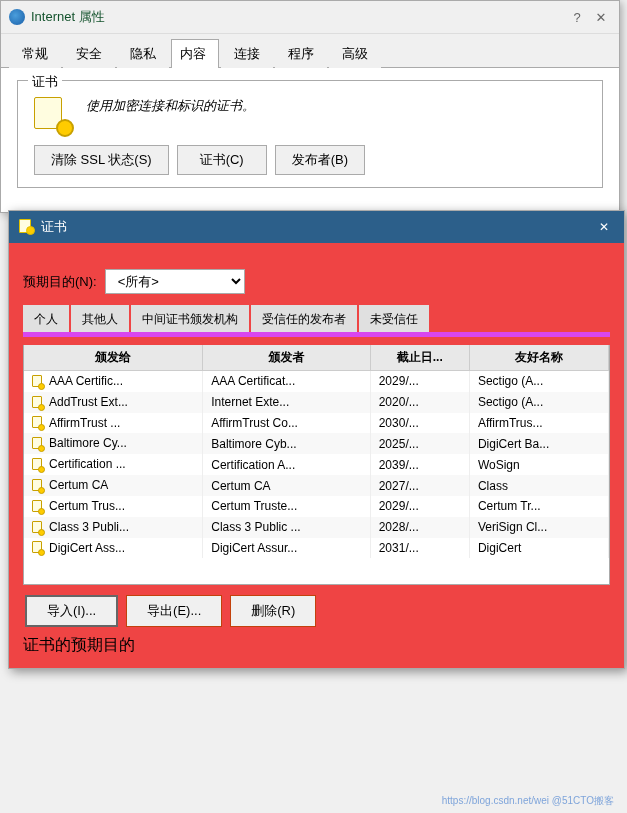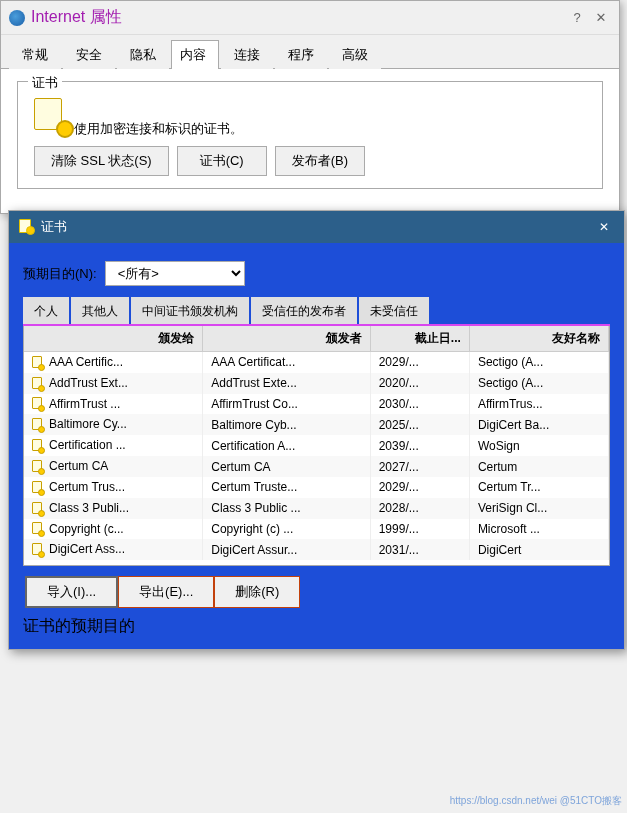--- a/index.html
+++ b/index.html
@@ -38,22 +38,22 @@
     }
 
     .ie-title-icon {
       width: 16px; height: 16px;
       background: radial-gradient(circle at 40% 40%, #4a9edc, #1a5fa8);
       border-radius: 50%;
       display: inline-block;
     }
 
     .ie-title-text {
-      font-size: 16px;
-      color: #a21caf;
+      font-size: 13px;
+      color: #14532d;
     }
 
     .ie-title-controls {
       display: flex;
       gap: 4px;
     }
 
     .ie-title-btn {
       width: 20px; height: 20px;
       background: none;
@@ -113,22 +113,24 @@
       position: absolute;
       top: -8px;
       left: 10px;
       background: #fff;
       padding: 0 4px;
       font-size: 13px;
     }
 
     .cert-desc-row {
       display: flex;
-      align-items: flex-end;
+      align-items: flex-start;
+      gap: 12px;
       padding-top: 4px;
+      font-style: italic;
     }
 
     .cert-icon {
       width: 40px;
       height: 40px;
       position: relative;
       flex-shrink: 0;
     }
 
     .cert-icon-scroll {
@@ -238,22 +240,22 @@
       cursor: pointer;
       font-size: 12px;
       color: #fff;
       display: flex;
       align-items: center;
       justify-content: center;
     }
 
     
     .cert-inner {
-      background: #1d4ed8;
-      padding: 18px 14px 12px;
+      background: #ef4444;
+      padding: 26px 14px 12px;
     }
 
     .cert-purpose-row {
       display: flex;
       align-items: center;
       gap: 8px;
       margin-bottom: 10px;
     }
 
     .cert-purpose-label {
@@ -266,22 +268,22 @@
       font-size: 13px;
       background: #fff;
       border: 1px solid #aaa;
       min-width: 140px;
       cursor: pointer;
     }
 
     
     .cert-tabs {
       display: flex;
-      border-bottom: 2px solid #d946ef;
-      margin-bottom: 0;
+      border-bottom: 5px solid #d946ef;
+      margin-bottom: 8px;
       overflow: hidden;
     }
 
     .cert-tab {
       padding: 5px 10px;
       font-size: 12px;
       cursor: pointer;
       border: 1px solid transparent;
       border-bottom: none;
       background: #e0e0e0;
@@ -309,21 +311,21 @@
     .cert-table {
       width: 100%;
       border-collapse: collapse;
     }
 
     .cert-table thead tr {
       background: #e8e8e8;
     }
 
     .cert-table th {
-      text-align: right;
+      text-align: center;
       padding: 4px 8px;
       font-size: 12px;
       font-weight: 600;
       border-right: 1px solid #ccc;
       border-bottom: 1px solid #ccc;
       cursor: pointer;
     }
 
     .cert-table td {
       padding: 3px 8px;
@@ -360,20 +362,21 @@
       border: 1px solid #c8a000;
       border-radius: 50%;
       display: inline-block;
       vertical-align: bottom;
       margin-left: -4px;
     }
 
     
     .cert-action-row {
       display: flex;
+      gap: 8px;
       margin-top: 10px;
       padding: 0 2px;
     }
 
     .cert-action-btn {
       padding: 5px 20px;
       font-size: 13px;
       background: #f0f0f0;
       border: 1px solid #c2410c;
       cursor: pointer;
@@ -387,21 +390,21 @@
 
     .cert-purpose-desc {
       font-size: 16px;
       margin-top: 8px;
       color: #000;
     }
 
     .watermark {
       position: absolute;
       bottom: 5px;
-      right: 5px;
+      right: 13px;
       font-size: 10px;
       color: rgba(30, 100, 200, 0.55);
       pointer-events: none;
     }
   </style>
 </head>
 <body>
 
 <div class="ie-window">
   <div class="ie-title-bar">
@@ -494,21 +497,21 @@
     <td>AAA Certificat...</td>
     <td>2029/...</td>
     <td>Sectigo (A...</td>
   </tr>
             <tr>
     <td>
       <span class="cert-row-icon">
         <span class="cert-row-icon-scroll"></span><span class="cert-row-icon-badge"></span>
       </span>AddTrust Ext...
     </td>
-    <td>AddTrust Exte...</td>
+    <td>Internet Exte...</td>
     <td>2020/...</td>
     <td>Sectigo (A...</td>
   </tr>
             <tr>
     <td>
       <span class="cert-row-icon">
         <span class="cert-row-icon-scroll"></span><span class="cert-row-icon-badge"></span>
       </span>AffirmTrust ...
     </td>
     <td>AffirmTrust Co...</td>
@@ -536,51 +539,41 @@
     <td>WoSign</td>
   </tr>
             <tr>
     <td>
       <span class="cert-row-icon">
         <span class="cert-row-icon-scroll"></span><span class="cert-row-icon-badge"></span>
       </span>Certum CA
     </td>
     <td>Certum CA</td>
     <td>2027/...</td>
-    <td>Certum</td>
+    <td>Class</td>
   </tr>
             <tr>
     <td>
       <span class="cert-row-icon">
         <span class="cert-row-icon-scroll"></span><span class="cert-row-icon-badge"></span>
       </span>Certum Trus...
     </td>
     <td>Certum Truste...</td>
     <td>2029/...</td>
     <td>Certum Tr...</td>
   </tr>
             <tr>
     <td>
       <span class="cert-row-icon">
         <span class="cert-row-icon-scroll"></span><span class="cert-row-icon-badge"></span>
       </span>Class 3 Publi...
     </td>
     <td>Class 3 Public ...</td>
     <td>2028/...</td>
     <td>VeriSign Cl...</td>
-  </tr>
-            <tr>
-    <td>
-      <span class="cert-row-icon">
-        <span class="cert-row-icon-scroll"></span><span class="cert-row-icon-badge"></span>
-      </span>Copyright (c...
-    </td>
-    <td>Copyright (c) ...</td>
-    <td>1999/...</td>
-    <td>Microsoft ...</td>
   </tr>
             <tr>
     <td>
       <span class="cert-row-icon">
         <span class="cert-row-icon-scroll"></span><span class="cert-row-icon-badge"></span>
       </span>DigiCert Ass...
     </td>
     <td>DigiCert Assur...</td>
     <td>2031/...</td>
     <td>DigiCert</td>

